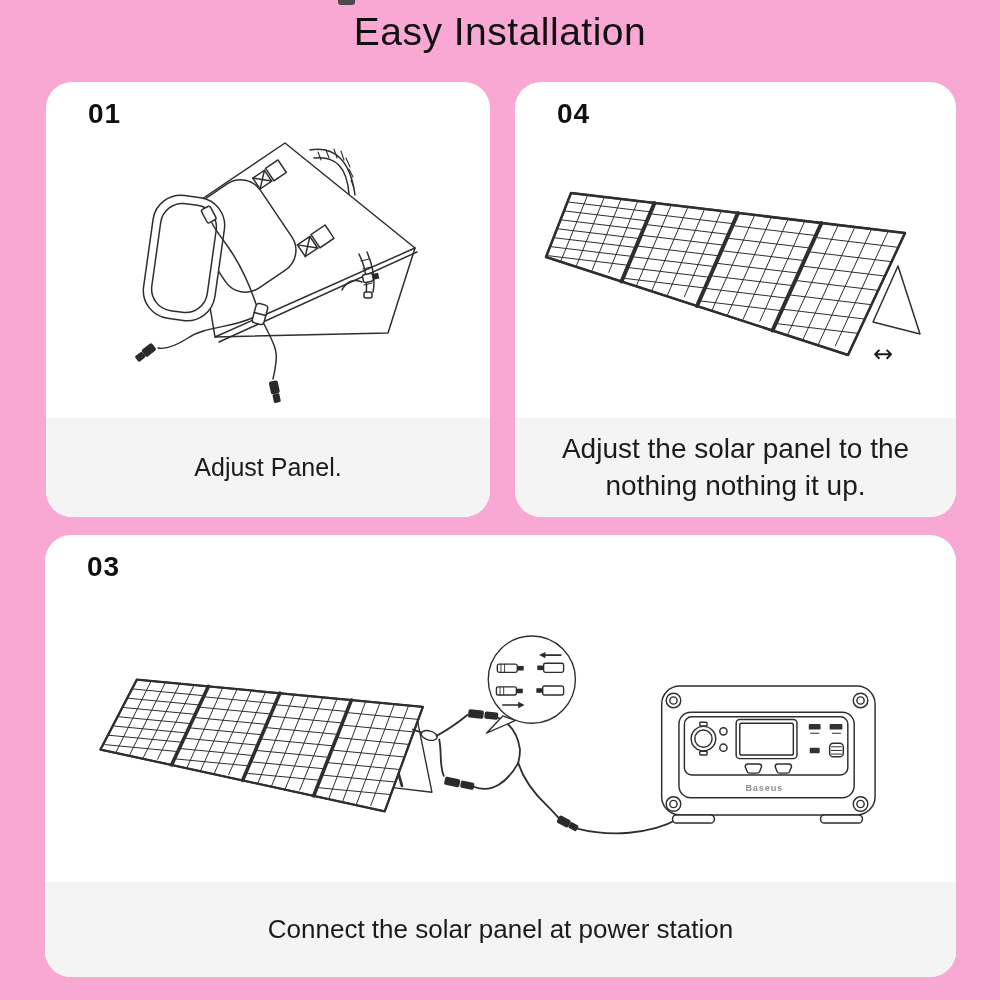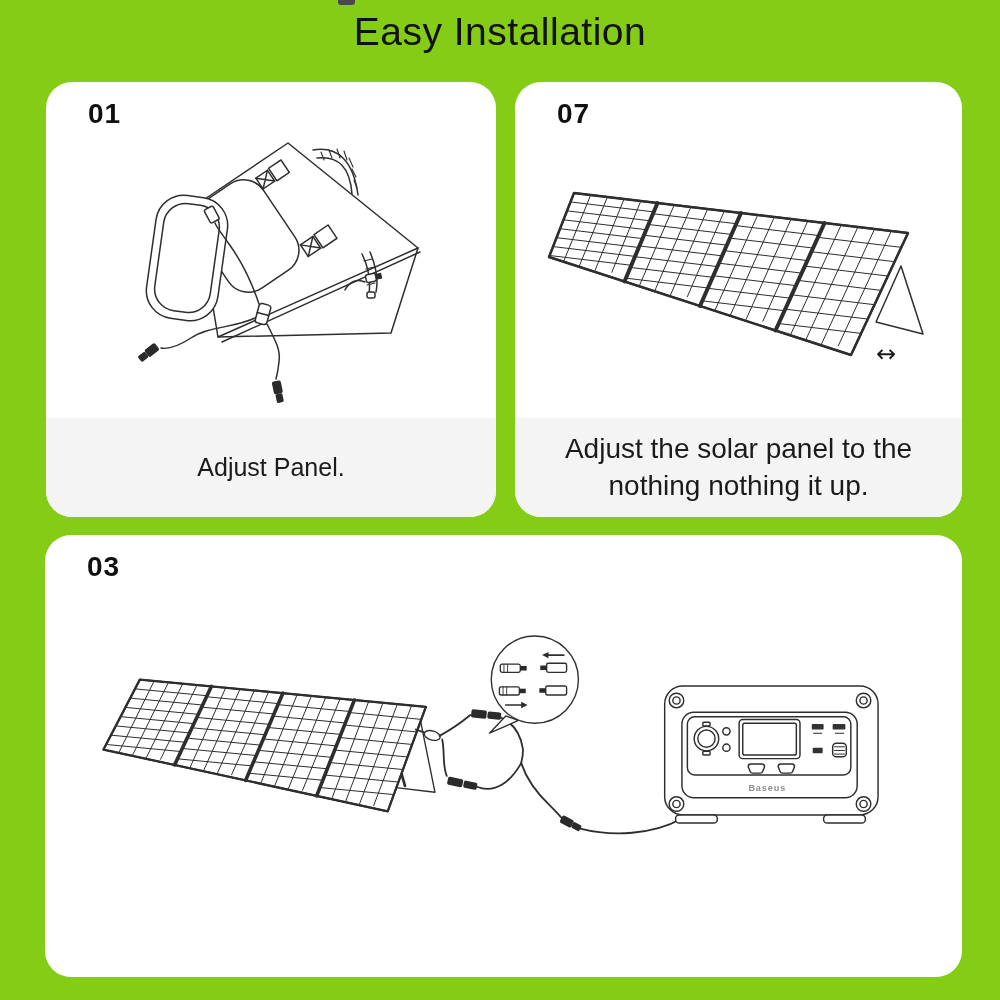--- a/index.html
+++ b/index.html
@@ -1,22 +1,22 @@
 <!DOCTYPE html>
 <html><head>
 <meta charset="utf-8">
 <style>
   html,body{margin:0;padding:0;background:#e9e9e9;}
-  .page{position:relative;width:1000px;height:1000px;background:#84cc16;overflow:hidden;
+  .page{position:relative;width:1000px;height:1000px;background:#f9a8d4;overflow:hidden;
         font-family:"Liberation Sans",sans-serif;color:#1a1a1a;}
   .page-title{position:absolute;top:10px;left:0;width:100%;text-align:center;
         font-size:39px;font-weight:400;letter-spacing:.5px;color:#111;}
   .top-artifact{position:absolute;left:338px;top:0;width:17px;height:5px;background:#4a4a4a;
         border-radius:0 0 3px 3px;}
-  .card{position:absolute;background:#fff;border-radius:26px;padding-left:6px;}
+  .card{position:absolute;background:#fff;border-radius:26px;}
   .card-1{left:46px;top:82px;width:444px;height:435px;}
   .card-2{left:515px;top:82px;width:441px;height:435px;}
   .card-3{left:45px;top:535px;width:911px;height:442px;}
   .step-num{position:absolute;left:42px;top:16px;font-size:28px;font-weight:600;
         letter-spacing:1px;color:#101010;}
   .illus{position:absolute;left:0;right:0;top:0;}
   .card-1 .illus,.card-2 .illus{bottom:99px;}
   .card-3 .illus{bottom:84px;margin-top:42px;}
   .illus svg{width:100%;height:100%;display:block;}
   .caption{position:absolute;left:0;right:0;bottom:0;background:#f4f4f5;
@@ -98,21 +98,21 @@
           </g>
         </g>
       </svg>
     </div>
     <div class="caption">
       <span class="cap-line">Adjust Panel.</span>
     </div>
   </section>
 
   <section class="card card-2">
-    <div class="step-num">07</div>
+    <div class="step-num">04</div>
     <div class="illus">
       <svg viewBox="0 0 441 336">
         <defs>
           <g id="cg2">
             <path d="M0.2,0L0.2,1M0.4,0L0.4,1M0.6,0L0.6,1M0.8,0L0.8,1M0,0.125L1,0.125M0,0.25L1,0.25M0,0.375L1,0.375M0,0.5L1,0.5M0,0.625L1,0.625M0,0.75L1,0.75M0,0.875L1,0.875" fill="none" stroke="#2e2e2e" stroke-width="1" vector-effect="non-scaling-stroke"></path>
           </g>
           <clipPath id="clip2">
               <polygon points="56,111 390,151 333,273 31,175"></polygon>
             </clipPath>
         </defs>
@@ -255,15 +255,18 @@
             </g>
             <g>
               <path d="M458,141 L478,141" stroke-width="1.8"></path>
               <polygon points="482,141 475,137.5 475,144.5" fill="#2a2a2a" stroke="none"></polygon>
             </g>
           </g>
         </g>
         <text x="746" y="236" text-anchor="middle" font-size="10" font-weight="bold" letter-spacing="1" fill="#8f8f8f">Baseus</text>
       </svg>
     </div>
+    <div class="caption">
+      <span class="cap-line">Connect the solar panel at power station</span>
+    </div>
   </section>
 
 </div>
 
 </body></html>

